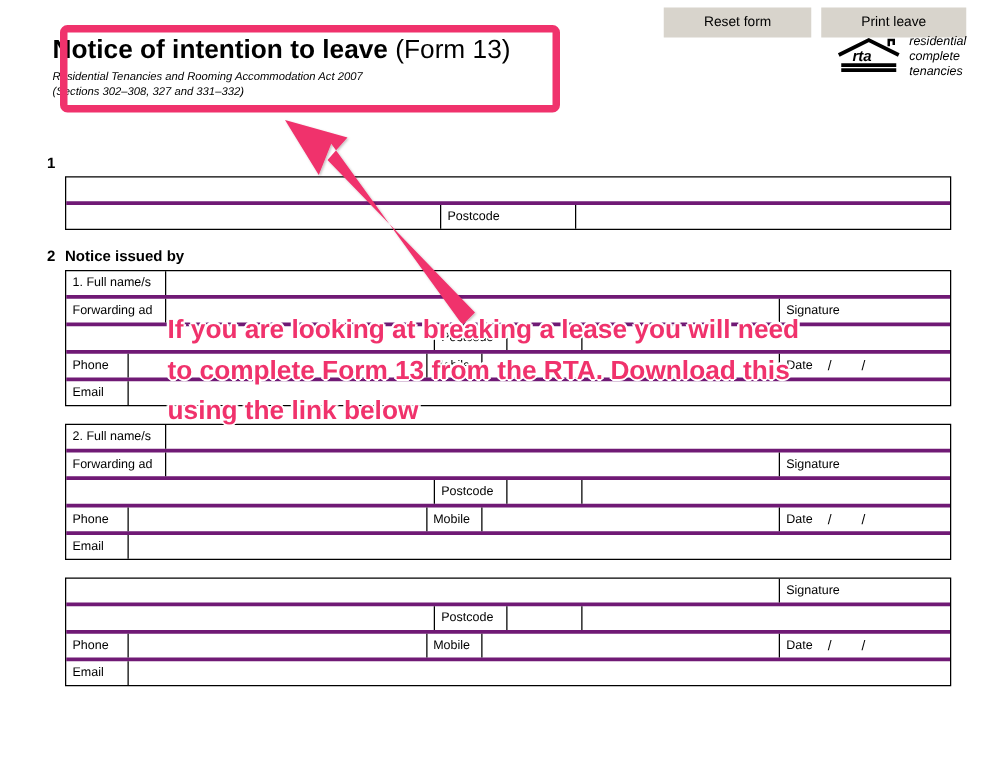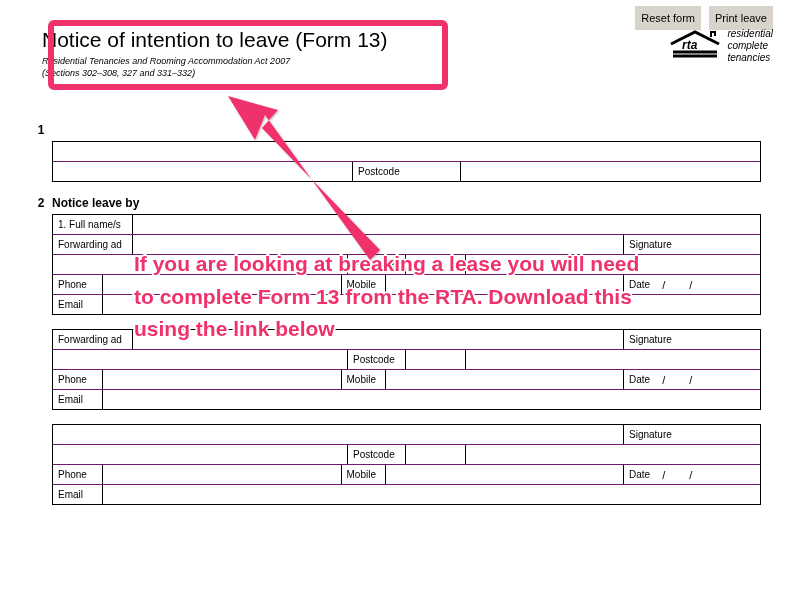--- a/index.html
+++ b/index.html
@@ -1,33 +1,33 @@
 <!DOCTYPE html>
 <html><head>
 <meta charset="utf-8">
 <style>
   * { box-sizing: border-box; margin: 0; padding: 0; }
   body { font-family: Arial, Helvetica, sans-serif; font-size: 11px; width: 791px; height: 613px; background: #fff; position: relative; overflow: hidden; }
   .page { padding: 0 30px 0 30px; }
   .topbar { position: absolute; top: 6px; right: 18px; display: flex; gap: 8px; }
-  .btn { background: #d8d4cc; border: none; padding: 6px 6px; font-size: 11px; cursor: pointer; font-family: inherit; }
+  .btn { background: #d8d4cc; border: none; padding: 6px 32px; font-size: 11px; cursor: pointer; font-family: inherit; }
   .header-wrap { position: relative; }
   .highlight-box { position: absolute; top: 20px; left: 18px; width: 400px; height: 70px; border: 6px solid #f0326c; border-radius: 6px; }
   .header { padding: 28px 0 0 12px; }
   .title { font-size: 21px; font-weight: normal; }
-  .title b { font-weight: normal; text-align: right; }
+  .title b { font-weight: bold; text-align: right; }
   .subtitle { font-size: 9px; font-style: italic; margin-top: 4px; line-height: 1.3; }
   .logo-block { position: absolute; top: 28px; right: 18px; display: flex; align-items: center; gap: 6px; }
   .logo-text { font-size: 10px; font-style: italic; line-height: 1.2; }
   .content { margin-top: 44px; }
   .section-row { display: flex; align-items: baseline; margin-bottom: 4px; }
   .section-num { width: 22px; font-size: 12px; font-weight: bold; text-align: center; }
   .section-label { font-size: 12px; font-weight: bold; }
   .form-block { margin-left: 22px; border: 1px solid #000; margin-bottom: 14px; }
-  .row { display: flex; border-top: 1px solid #701a75; }
+  .row { display: flex; border-top: 3px solid #701a75; }
   .row:first-child { border-top: none; }
   .cell { padding: 3px 5px; min-height: 19px; border-right: 1px solid #000; display: flex; align-items: center; position: relative; }
   .cell:last-child { border-right: none; }
   .lbl { font-size: 10px; }
   .input-cell { flex: 1; min-height: 19px; padding: 0; }
   .input-cell input { width: 100%; border: none; background: transparent; height: 19px; padding: 0 4px; font-family: inherit; font-size: 10px; }
   .addr-top { height: 19px; }
   .postcode-cell { width: 108px; font-size: 10px; padding: 3px 5px; }
   .postcode-input { width: 54px; }
   .signature-cell { width: 136px; }
@@ -92,21 +92,21 @@
             <span class="lbl">Postcode</span>
           </div>
         <div class="cell postcode-input input-cell">
             <input type="text" style="">
           </div>
       </div>
     </div>
 
     <div class="section-row">
       <div class="section-num">2</div>
-      <div class="section-label">Notice leave by</div>
+      <div class="section-label">Notice issued by</div>
     </div>
 
     <div class="form-block">
       <div class="row">
         <div class="cell" style="width:80px">
             <span class="lbl">1. Full name/s</span>
           </div>
         <div class="cell input-cell">
             <input type="text" style="">
           </div>
@@ -159,20 +159,28 @@
         <div class="cell" style="width:50px">
             <span class="lbl">Email</span>
           </div>
         <div class="cell input-cell">
             <input type="text" style="">
           </div>
       </div>
     </div>
 
     <div class="form-block">
+      <div class="row">
+        <div class="cell" style="width:80px">
+            <span class="lbl">2. Full name/s</span>
+          </div>
+        <div class="cell input-cell">
+            <input type="text" style="">
+          </div>
+      </div>
       <div class="row">
         <div class="cell" style="width:80px">
             <span class="lbl">Forwarding ad</span>
           </div>
         <div class="cell input-cell">
             <input type="text" style="">
           </div>
         <div class="cell signature-cell">
             <span class="lbl">Signature</span>
           </div>

